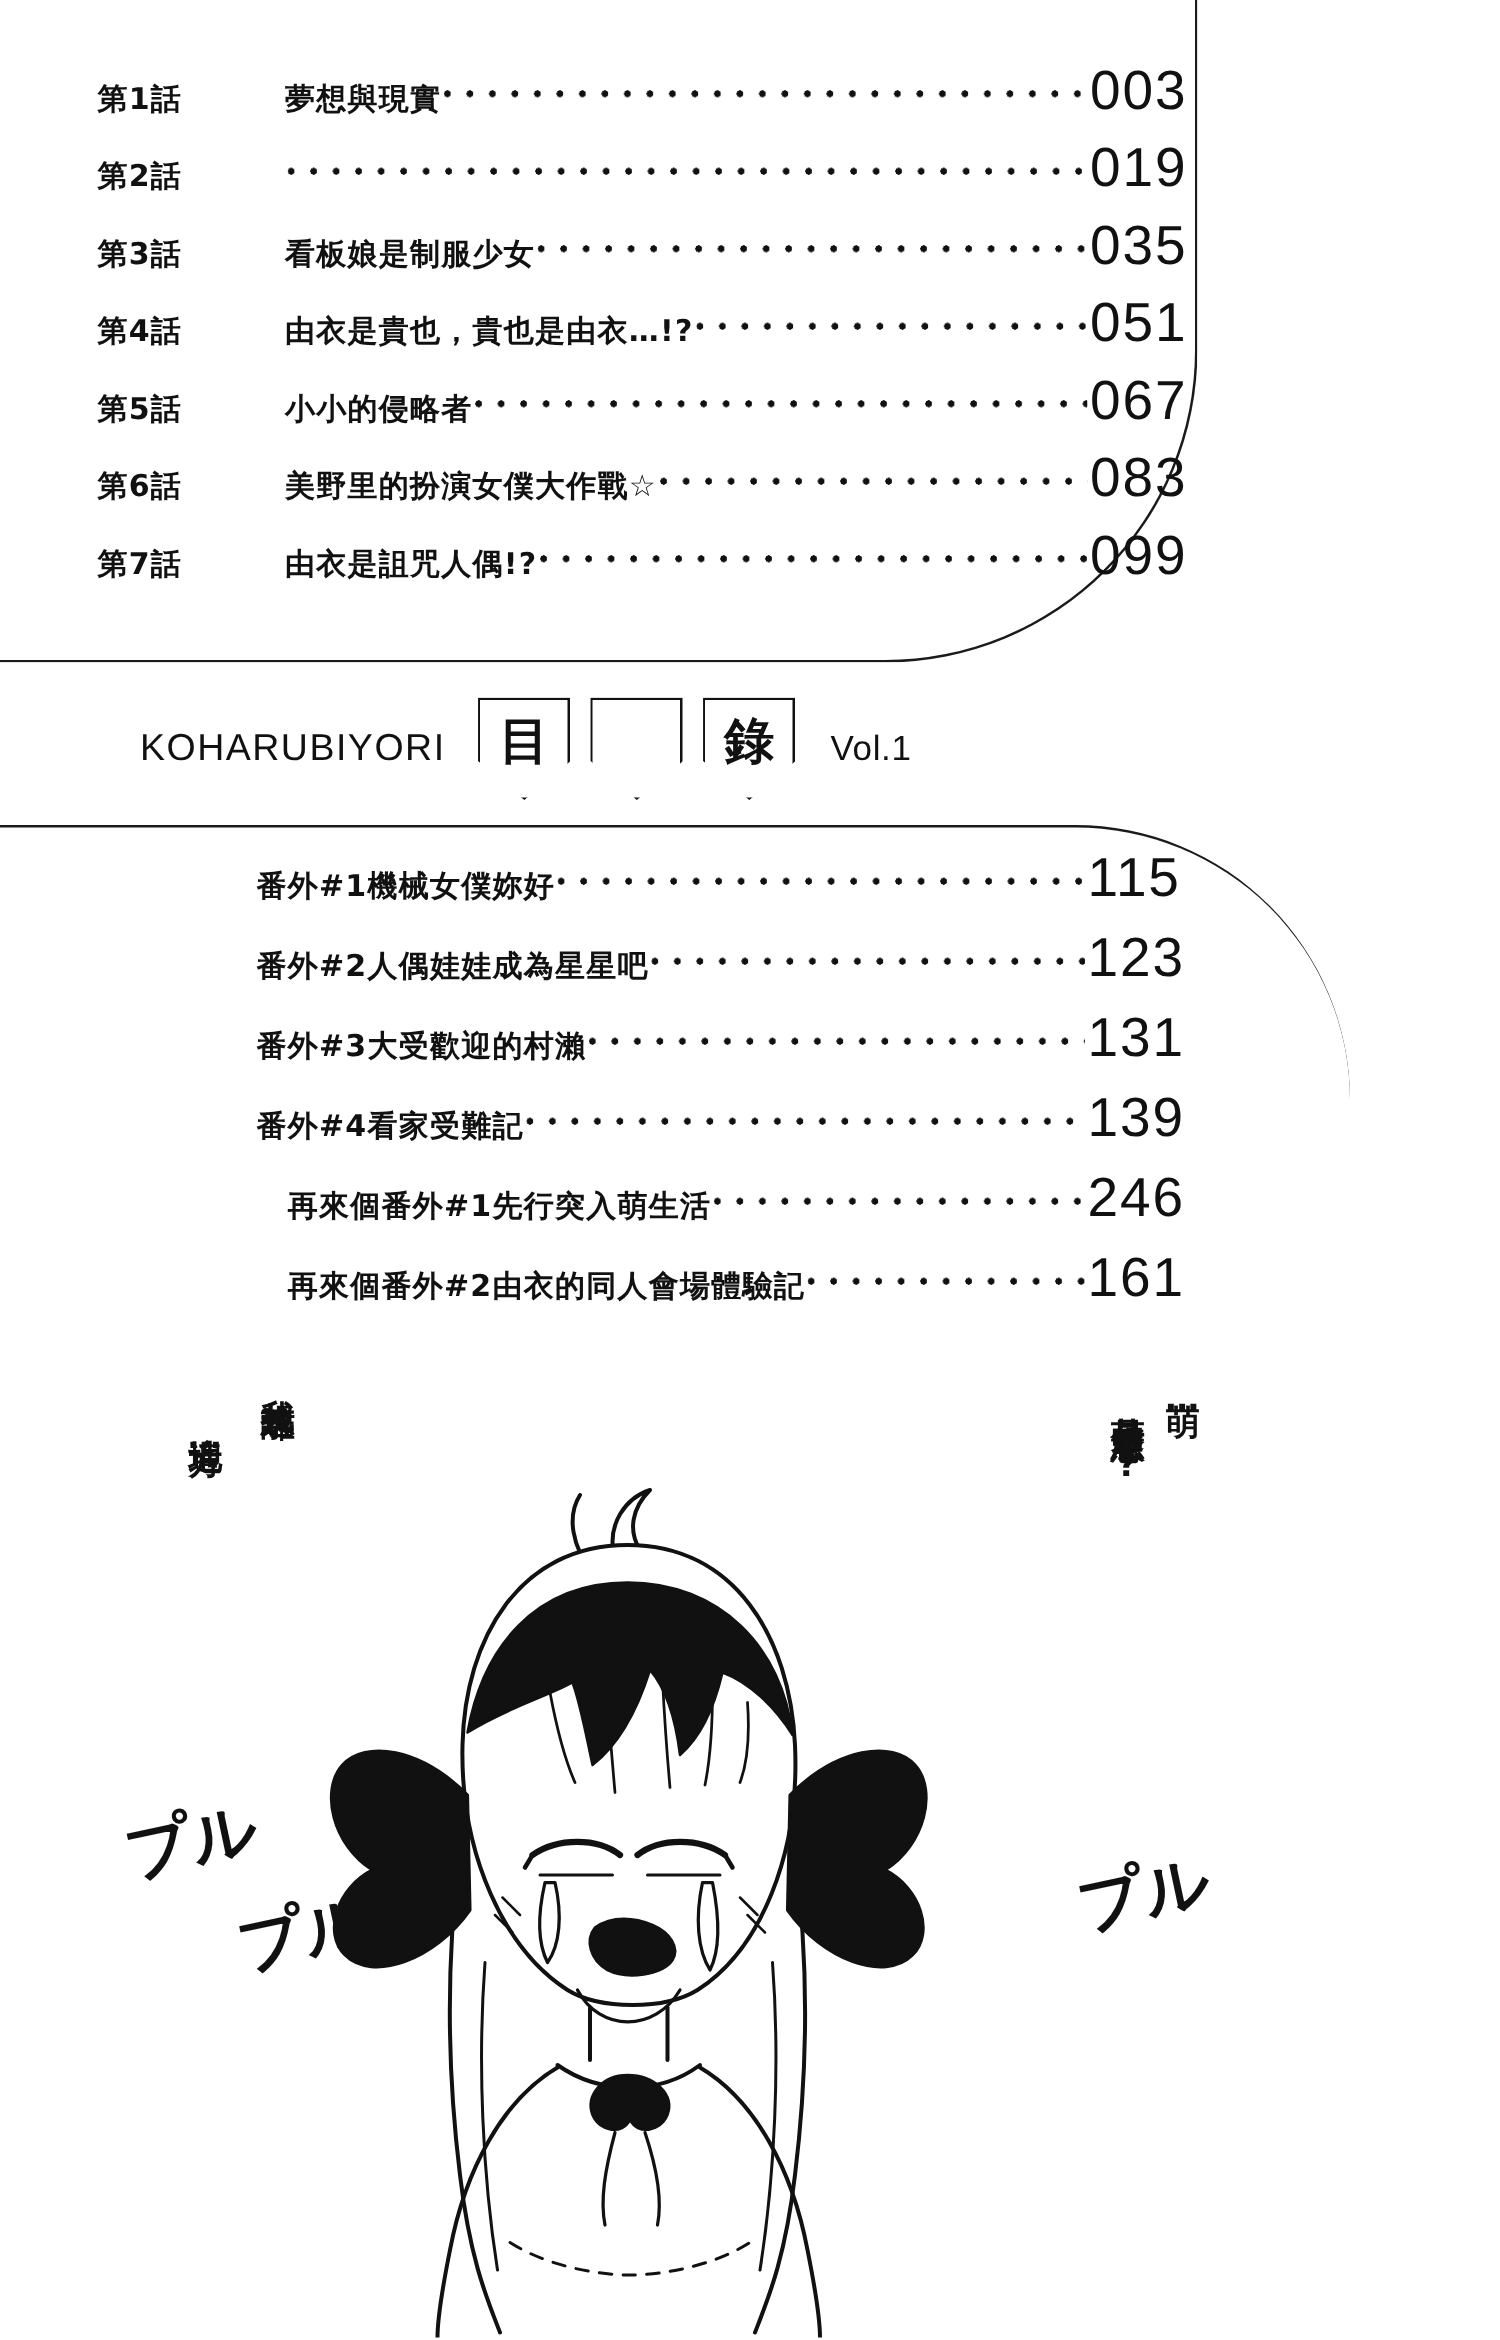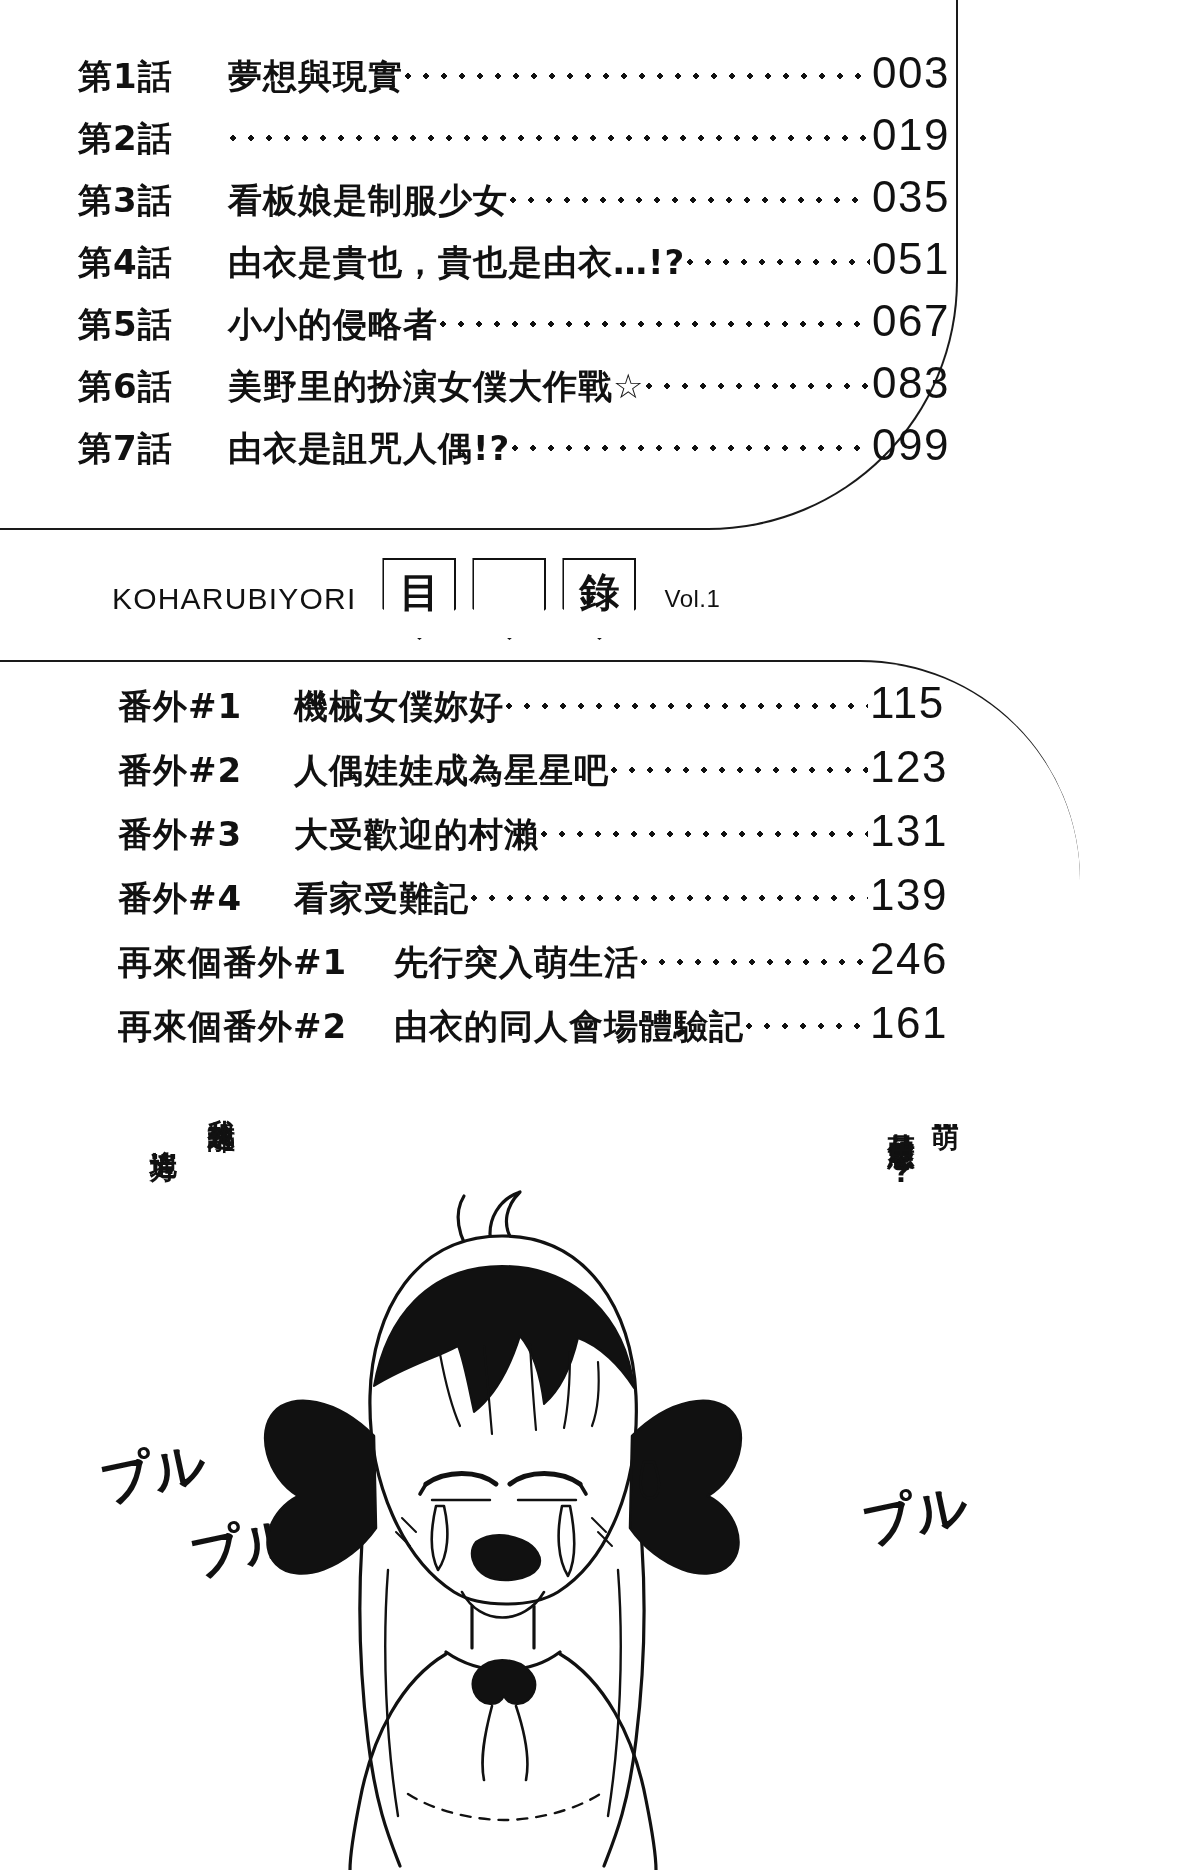--- a/index.html
+++ b/index.html
@@ -31,21 +31,21 @@
   .toc-row{
     display:flex;align-items:baseline;
     height:62px;
     font-size:33px;
     letter-spacing:1px;
     white-space:nowrap;
   }
   .cjk{
     font-family:"DejaVu Sans","Liberation Sans",sans-serif;
     font-weight:700;
-    font-size:34px;
+    font-size:24px;
   }
   .ch-num{width:152px;flex:0 0 auto;}
   .ch-title{flex:0 0 auto;}
   .leader{
     flex:1 1 auto;
     overflow:hidden;
     height:34px;
     position:relative;
     margin:0 2px;
   }
@@ -67,21 +67,21 @@
     width:96px;
     text-align:left;
   }
 
   #toc-main{left:78px;top:48px;width:890px;}
   #toc-main .ch-num{width:150px;}
   #toc-main .ch-title{min-width:0;}
 
   #toc-bonus{left:118px;top:678px;width:838px;}
   #toc-bonus .toc-row{height:64px;font-size:32px;}
-  #toc-bonus .ch-num{width:176px;}
+  #toc-bonus .ch-num{width:176px;text-align:right;}
   #toc-bonus .pg{width:86px;}
   #toc-bonus .ch-num.wide{width:276px;}
 
   
   #logo-band{
     position:absolute;left:112px;top:560px;
     height:78px;display:flex;align-items:center;gap:16px;
   }
   #brand{
     font-size:30px;letter-spacing:1.2px;font-weight:400;
@@ -93,21 +93,21 @@
     border:2.5px solid #111;
     background:#fff;
     display:flex;align-items:center;justify-content:center;
     font-family:"DejaVu Sans",sans-serif;
     font-weight:700;font-size:40px;
     clip-path:polygon(0 0,100% 0,100% 62%,50% 100%,0 62%);
     box-sizing:border-box;
   }
   .badge span{display:block;margin-bottom:14px;}
   #volume{
-    font-size:24px;letter-spacing:0.5px;margin-left:12px;
+    font-size:28px;letter-spacing:0.5px;margin-left:12px;
     font-family:"Liberation Sans",sans-serif;
   }
 
   
   #illus{position:absolute;left:0;top:1080px;width:1200px;height:792px;}
 
   .vtext{
     position:absolute;
     writing-mode:vertical-rl;
     text-orientation:upright;

